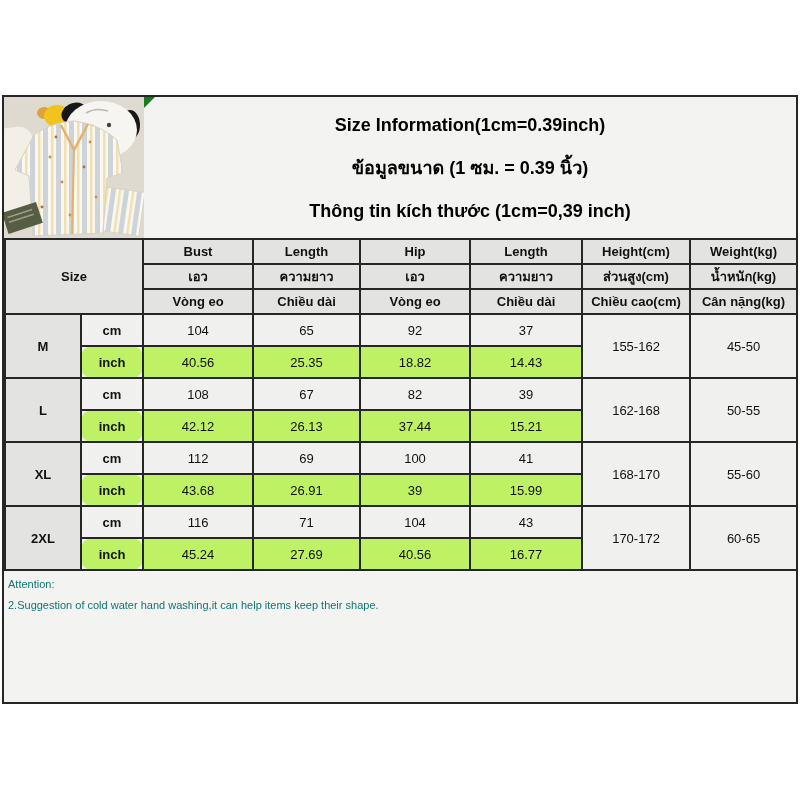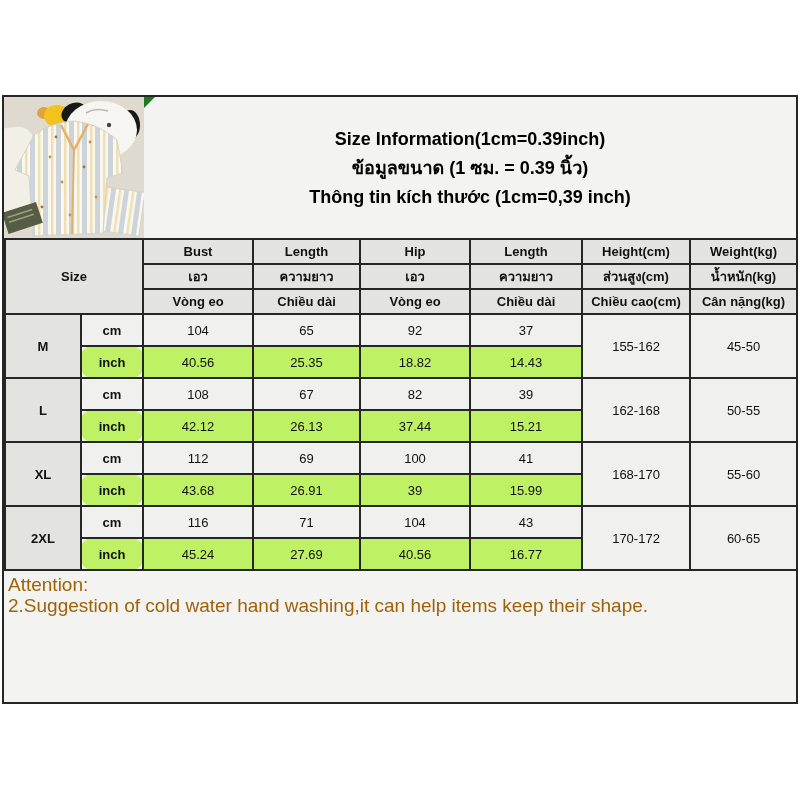--- a/index.html
+++ b/index.html
@@ -15,21 +15,21 @@
     position:absolute;left:0;top:0;width:140px;height:141px;overflow:hidden;
   }
   .photo svg{display:block;}
   .corner-marker{
     position:absolute;left:140px;top:0;width:0;height:0;
     border-top:11px solid #1e7a1e;border-right:11px solid transparent;
   }
   .title-block{
     position:absolute;left:140px;top:0;width:652px;height:141px;
     display:flex;flex-direction:column;align-items:center;justify-content:center;
-    gap:7px;text-align:center;
+    gap:21px;text-align:center;
   }
   .title-line{font-weight:bold;font-size:18px;line-height:22px;color:#000;}
   table.size-table{
     position:absolute;left:0;top:141px;width:792px;
     border-collapse:collapse;table-layout:fixed;
   }
   .size-table td,.size-table th{
     border:2px solid #262626;text-align:center;vertical-align:middle;
     padding:0;font-size:13px;overflow:hidden;white-space:nowrap;
   }
@@ -37,21 +37,21 @@
   .hrow{height:25px;}
   .drow{height:32px;}
   .size-head{font-size:30px;font-weight:bold;background:#e3e3e1;}
   .size-cell{font-weight:bold;font-size:15px;background:#e3e3e1;}
   .unit-cell{font-weight:bold;border-radius:11px;}
   .bg-gray{background:#f0f0ee;}
   .bg-white{background:#bef264;}
   .range-cell{background:#f0f0ee;font-size:13px;}
   .attention{
     position:absolute;left:4px;top:477px;width:786px;
-    font-size:19px;line-height:21px;color:#a16207;background:transparent;
+    font-size:11px;line-height:21px;color:#0f766e;background:transparent;
   }
   .attention p{margin:0;}
 </style>
 </head>
 <body>
 
 <div class="frame">
 
   <div class="photo">
     <svg width="140" height="141" viewBox="0 0 140 141" xmlns="http://www.w3.org/2000/svg">

